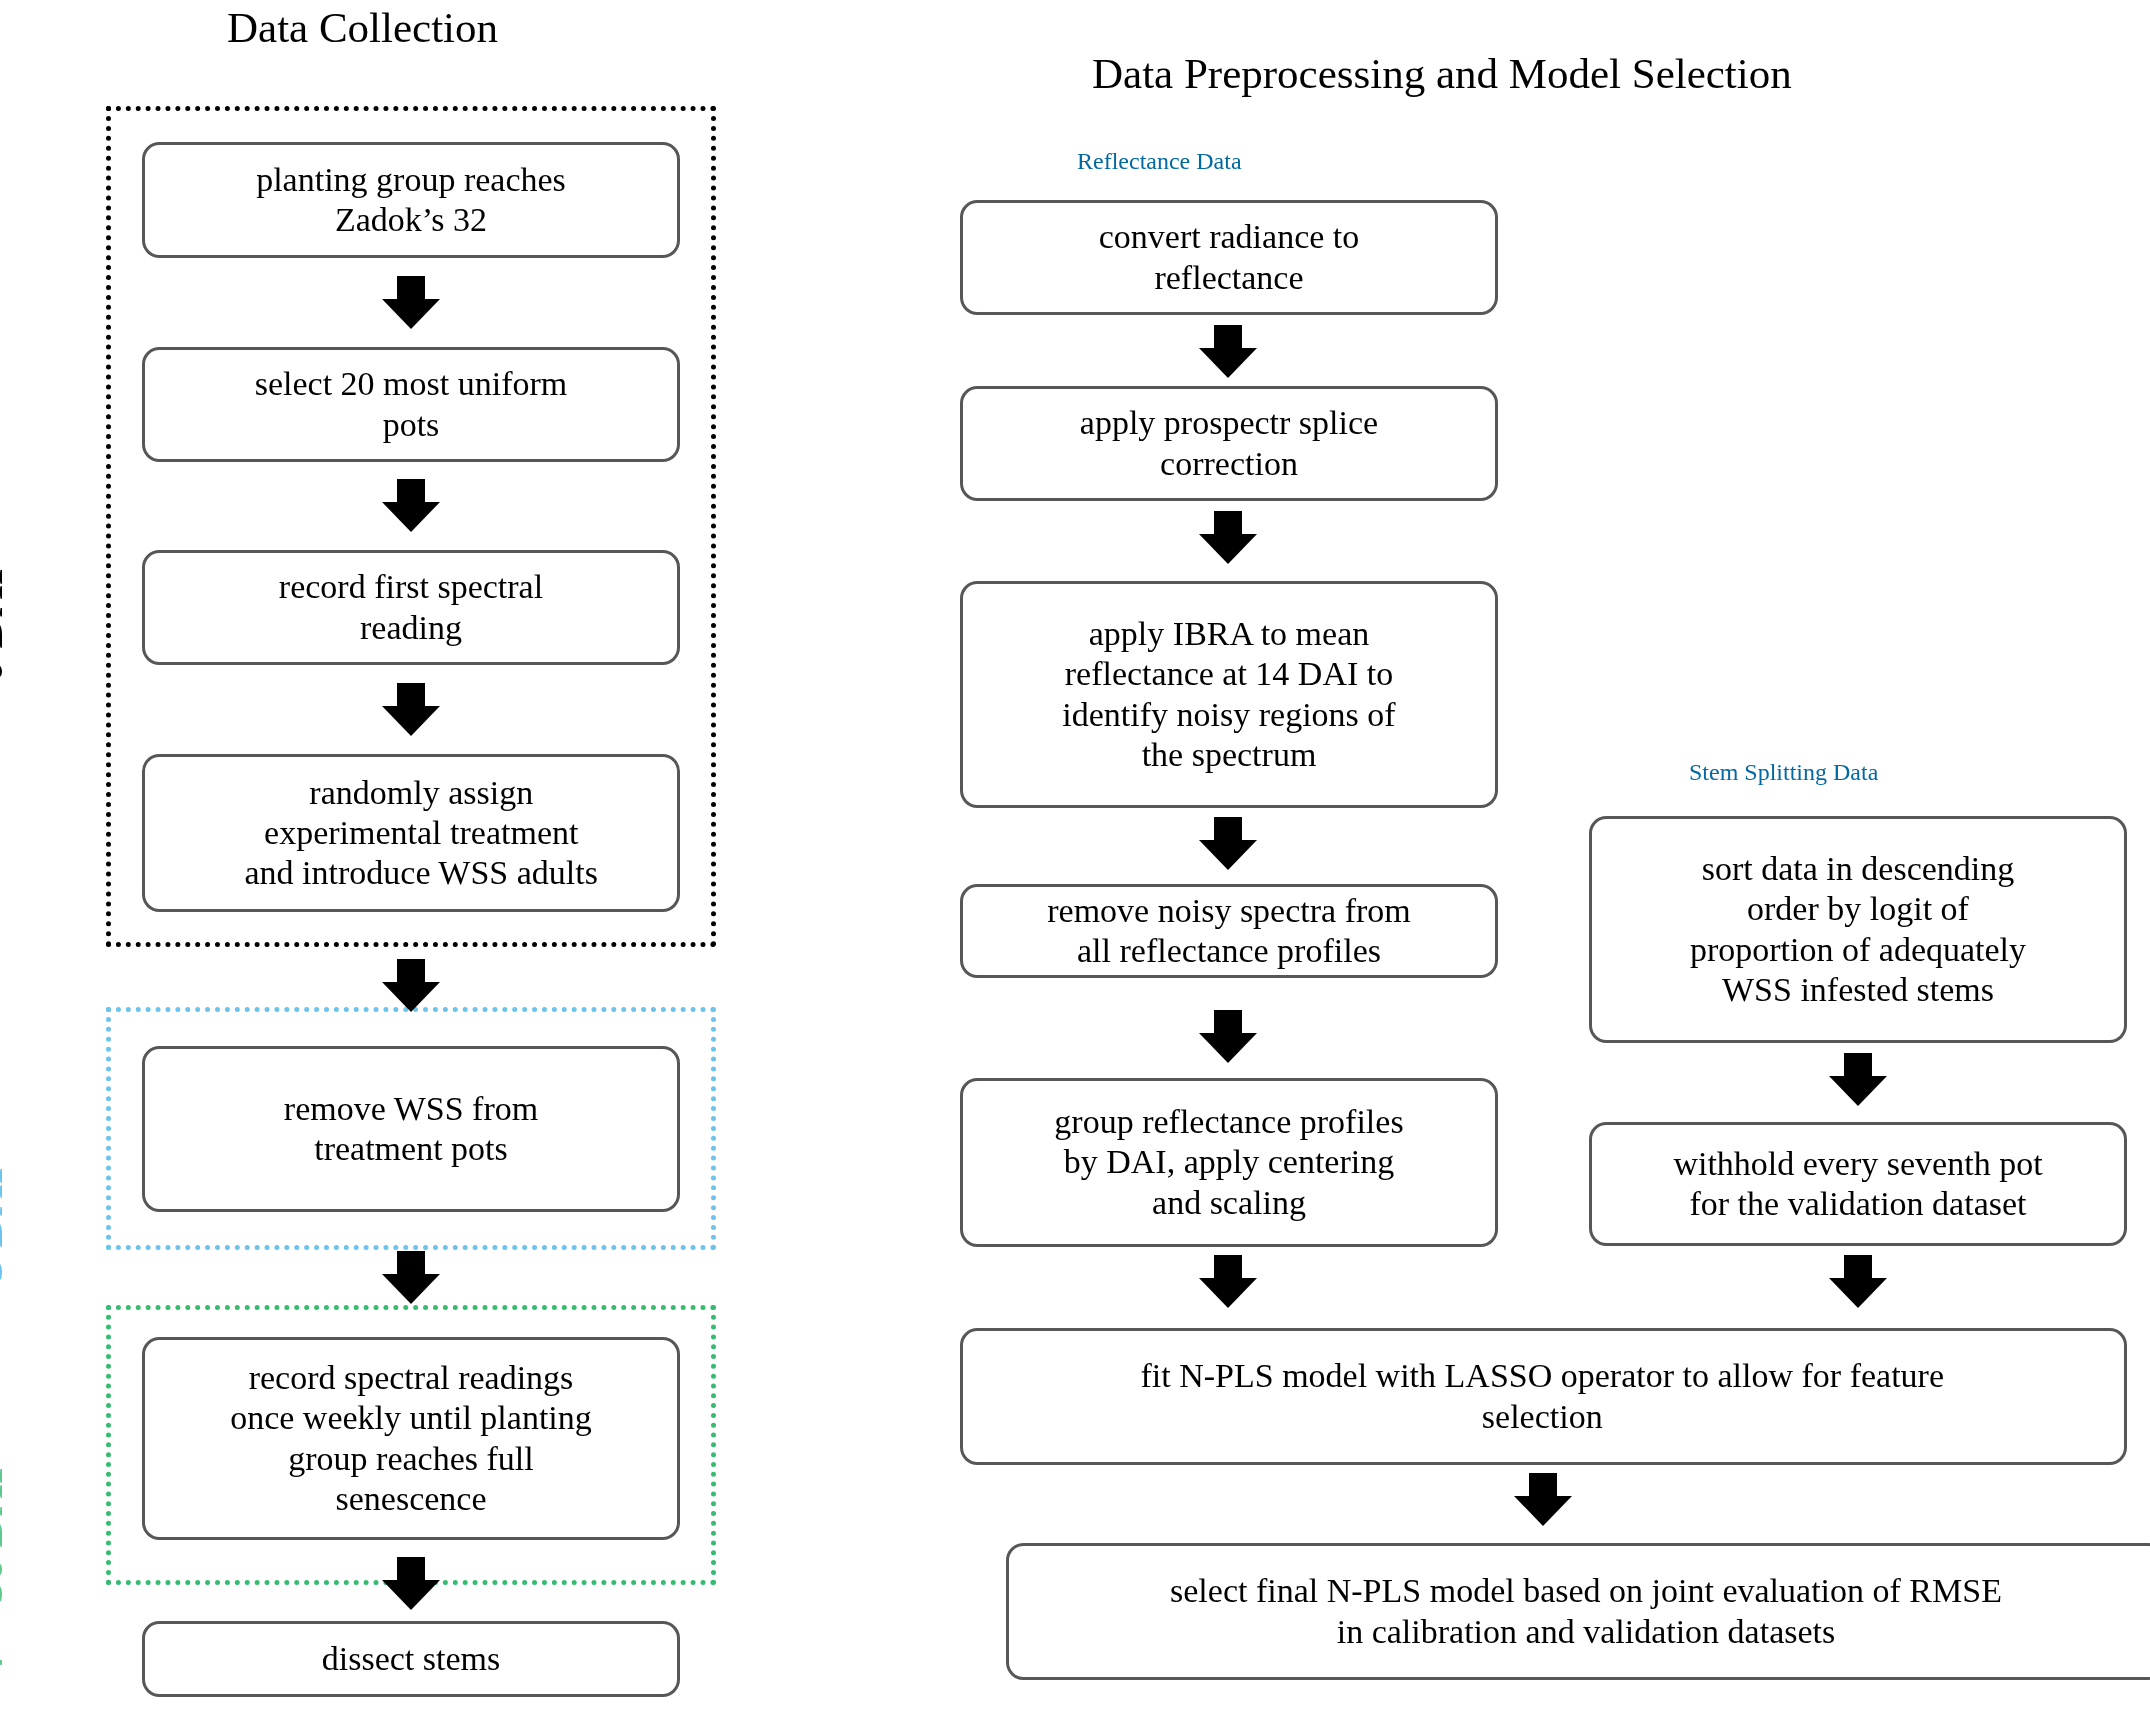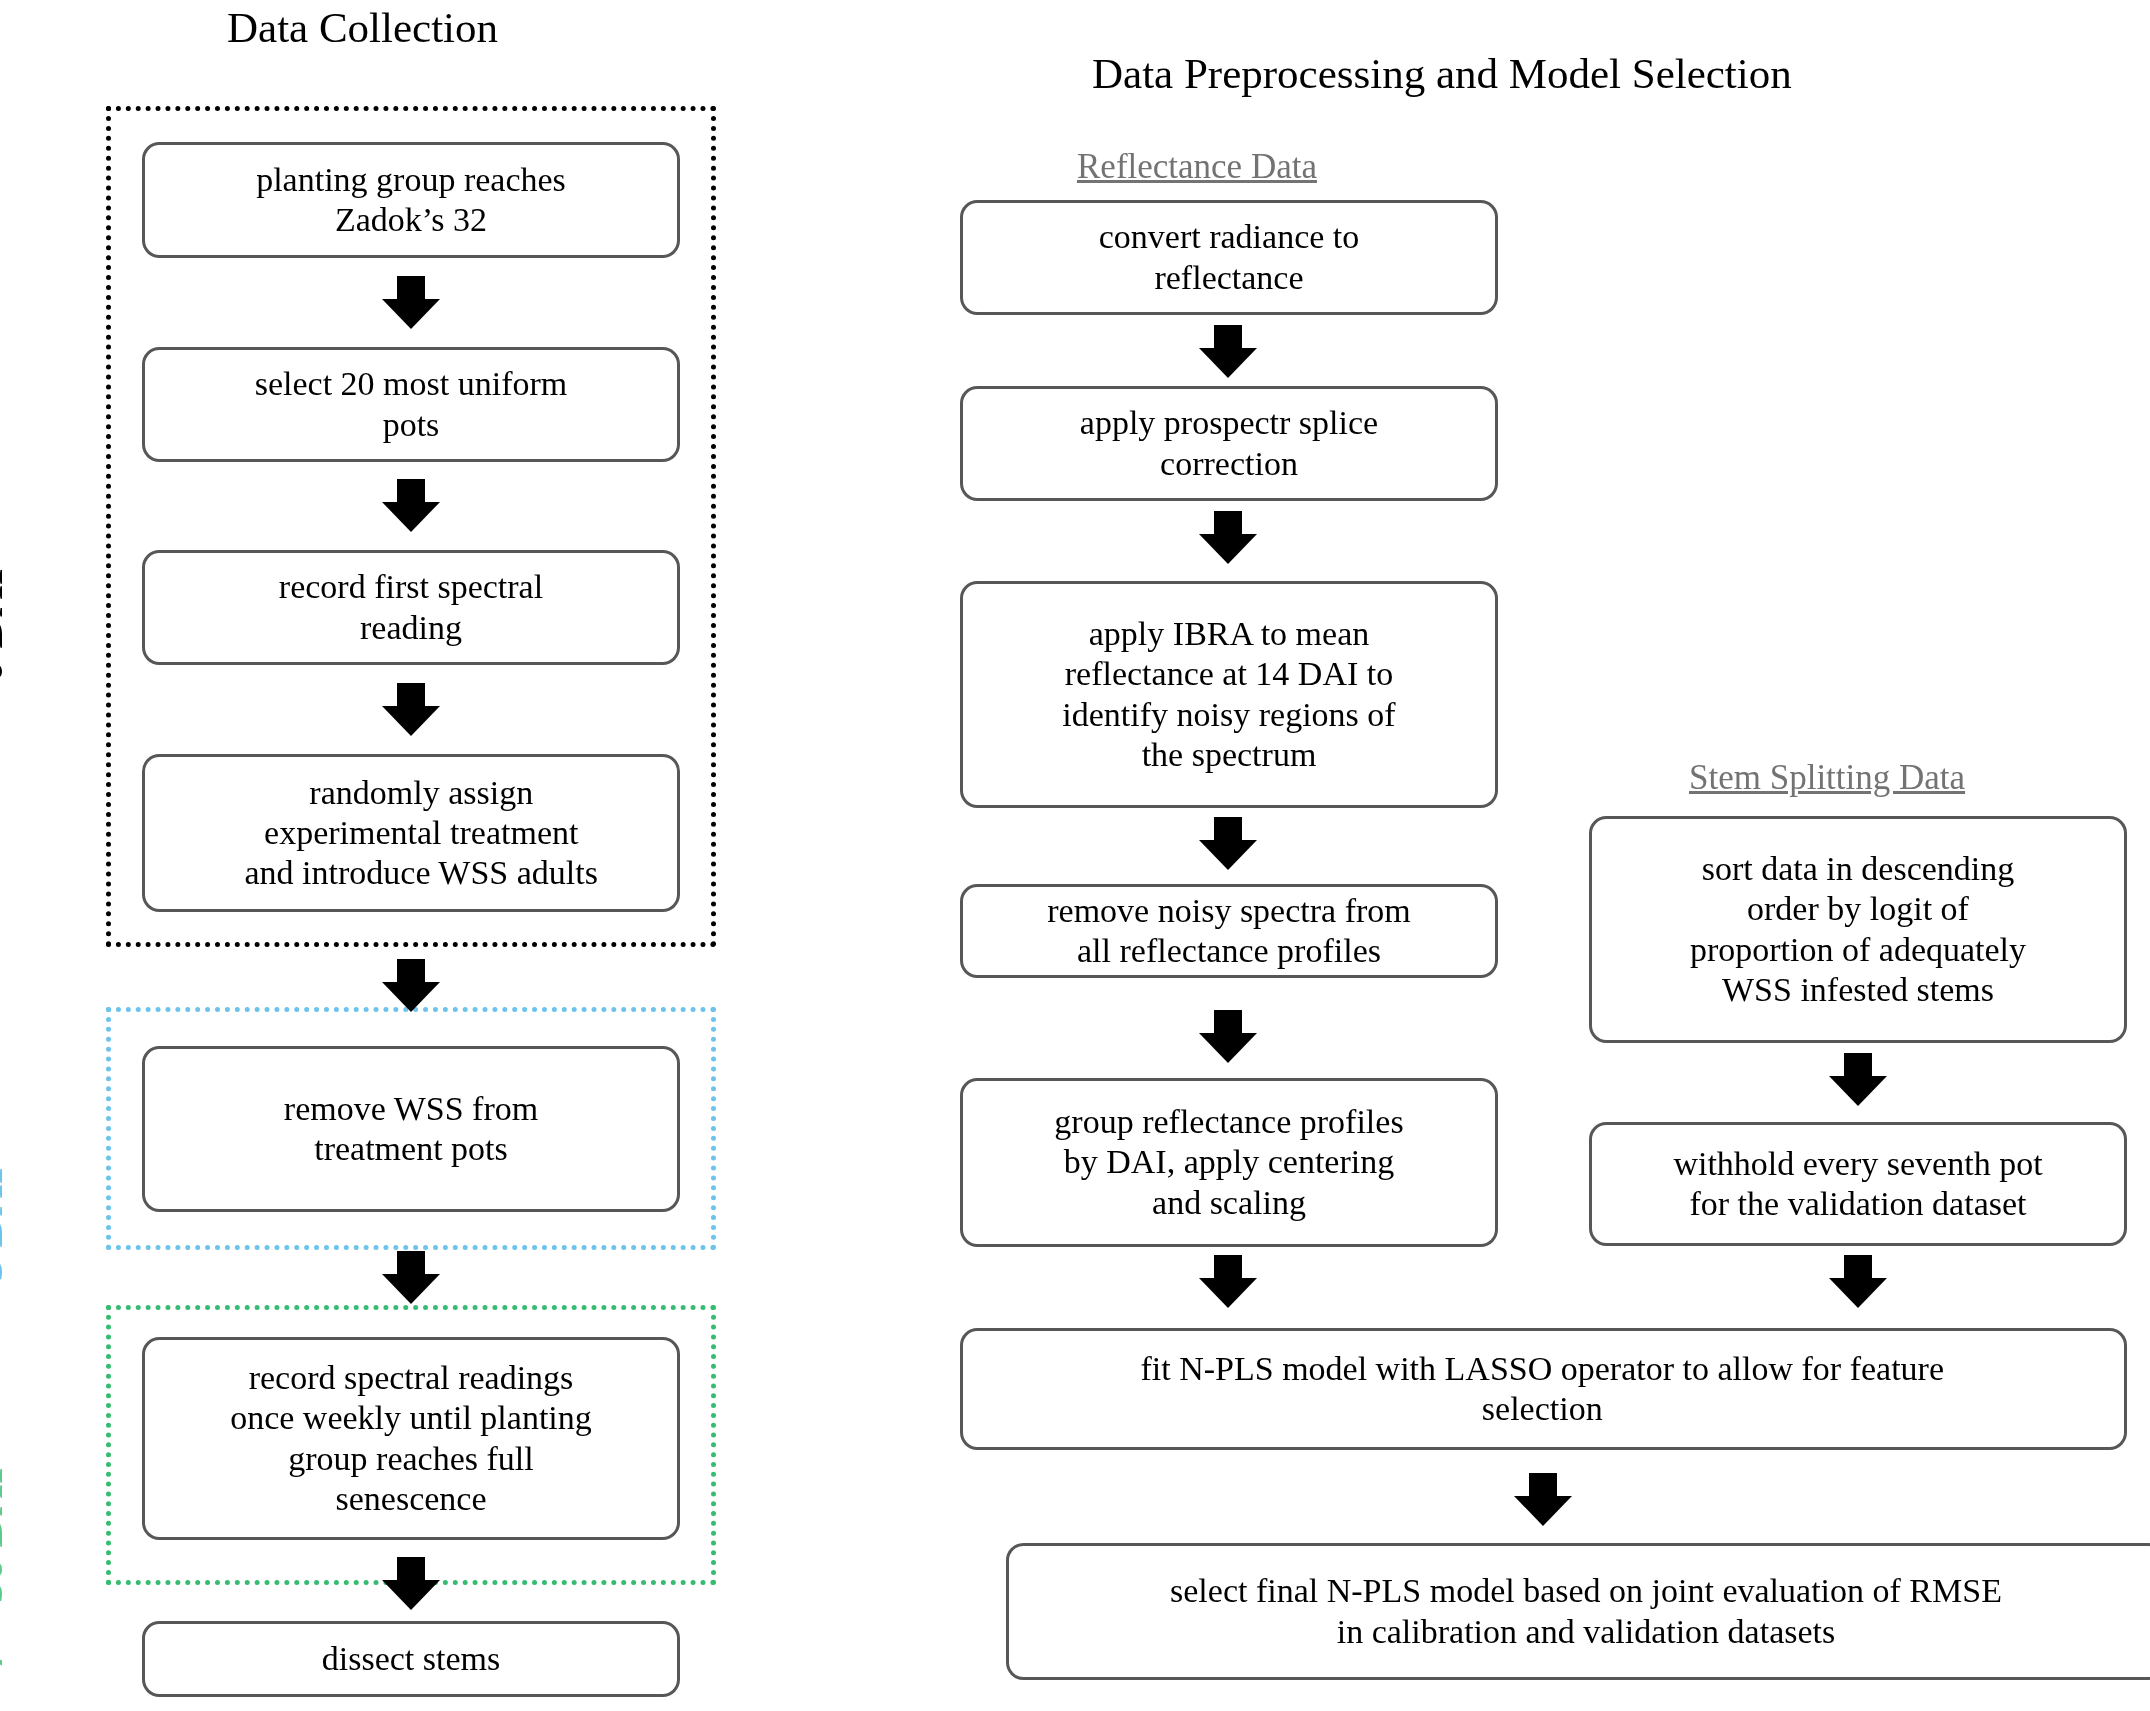--- a/index.html
+++ b/index.html
@@ -29,25 +29,24 @@
     line-height: 1.05;
     white-space: nowrap;
     color: #000;
   }
   #title-left  { left: 227px; top: 4.6px; }
   #title-right { left: 1092px; top: 4.6px; margin-top: 46px; }
 
   
   .group-caption {
     position: absolute;
-    font-size: 35px;
+    font-size: 24px;
     line-height: 1.05;
     white-space: nowrap;
-    color: #737373;
-    text-decoration: underline;
+    color: #0369a1;
   }
   #caption-reflectance { left: 1077px; top: 149px; }
   #caption-stem        { left: 1689px; top: 760px; }
 
   
   .dai-label {
     position: absolute;
     font-size: 43px;
     font-weight: bold;
     white-space: nowrap;
@@ -303,21 +302,21 @@
       <span>withhold every seventh pot</span><br>
       <span>for the validation dataset</span>
     </span>
   </div>
 
   <div class="arrow" style="left:1829px; top:1255px;">
     <span class="stem"></span>
       <span class="head"></span>
   </div>
 
-  <div class="box" style="left:960px; top:1328px; width:1167px; height:122px;padding-left:8px;">
+  <div class="box" style="left:960px; top:1328px; width:1167px; height:137px;padding-left:8px;">
     <span class="txt">
       <span>fit N-PLS model with LASSO operator to allow for feature</span><br>
       <span>selection</span>
     </span>
   </div>
 
   <div class="arrow" style="left:1514px; top:1473px;">
     <span class="stem"></span>
       <span class="head"></span>
   </div>

